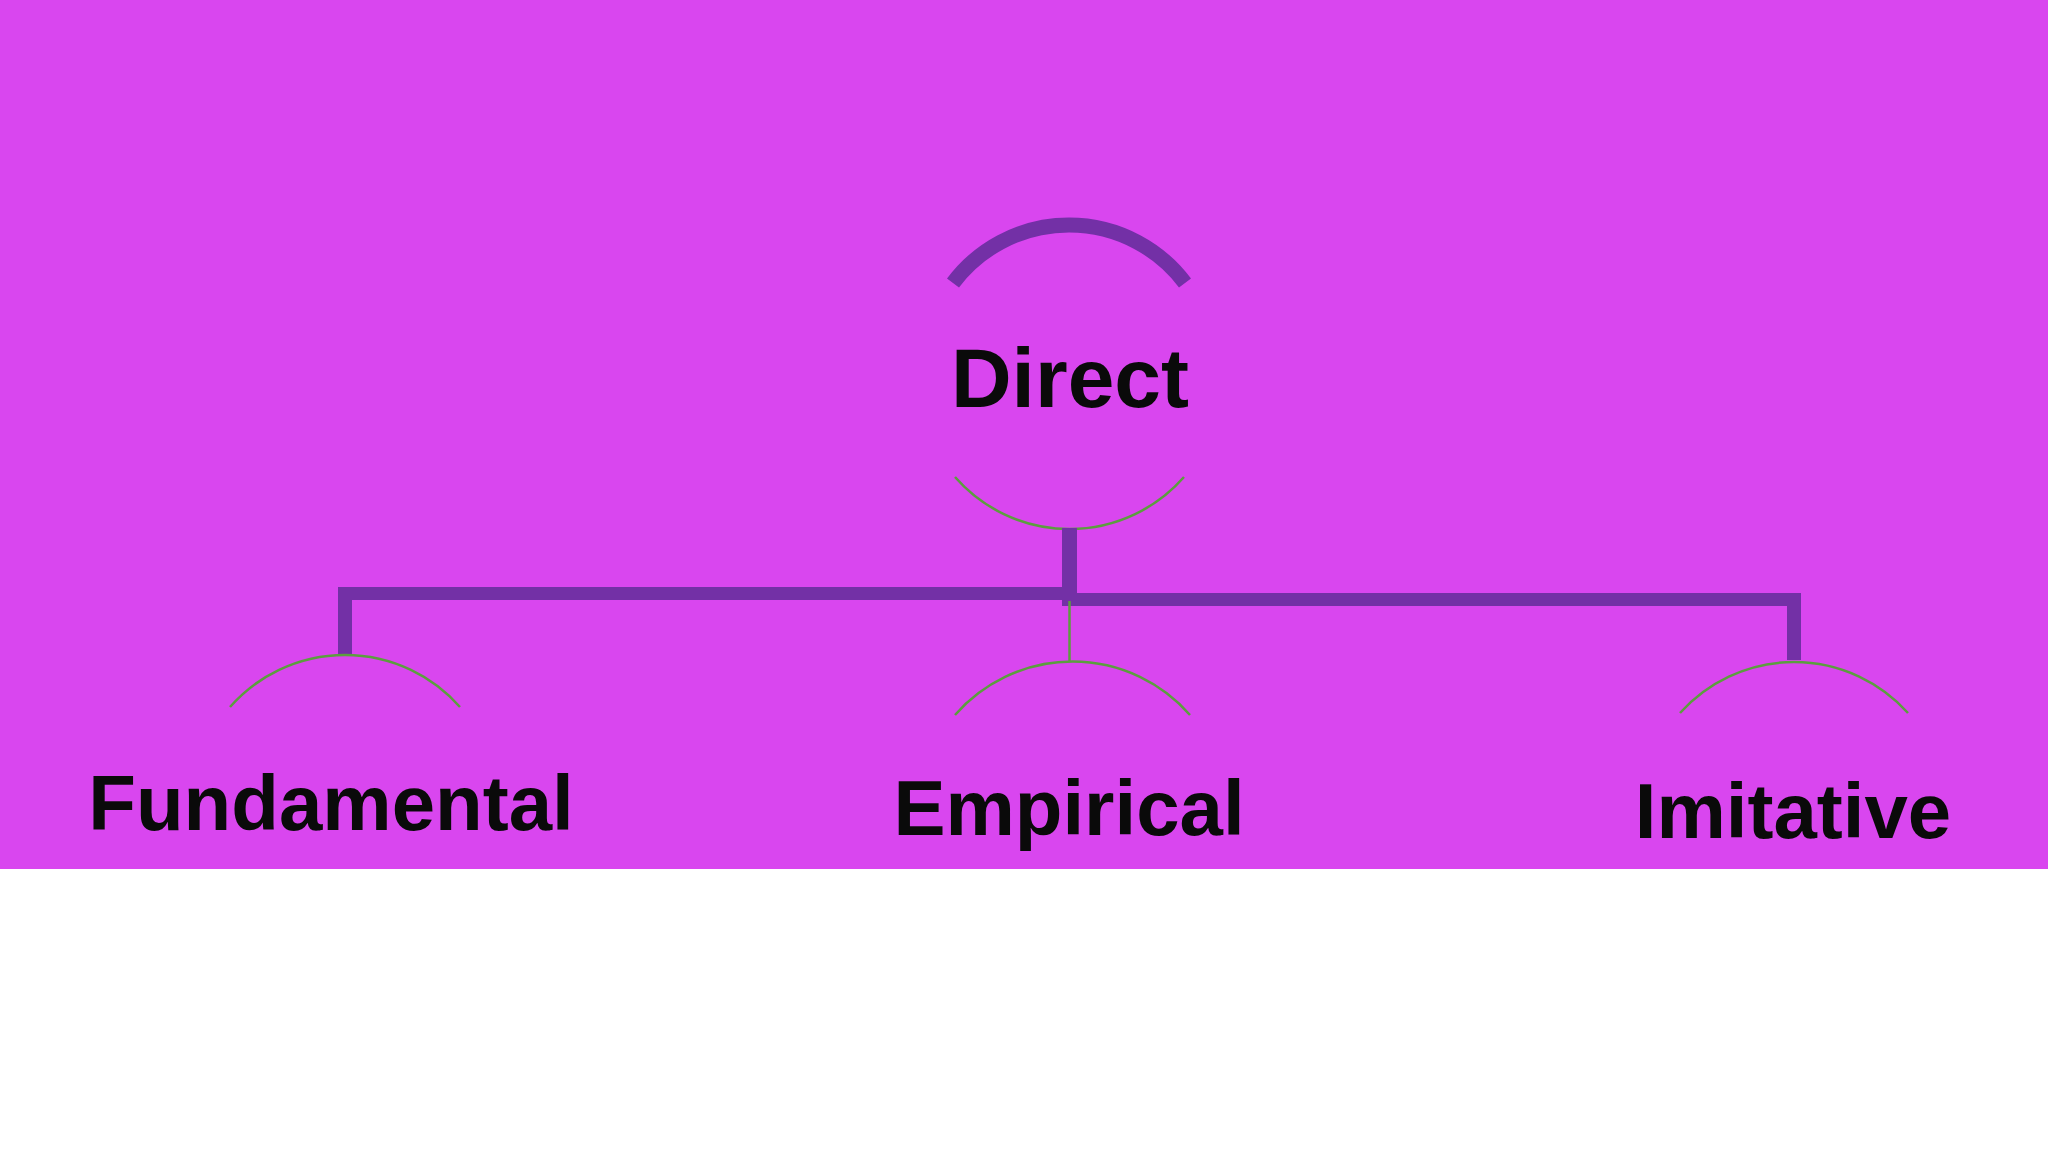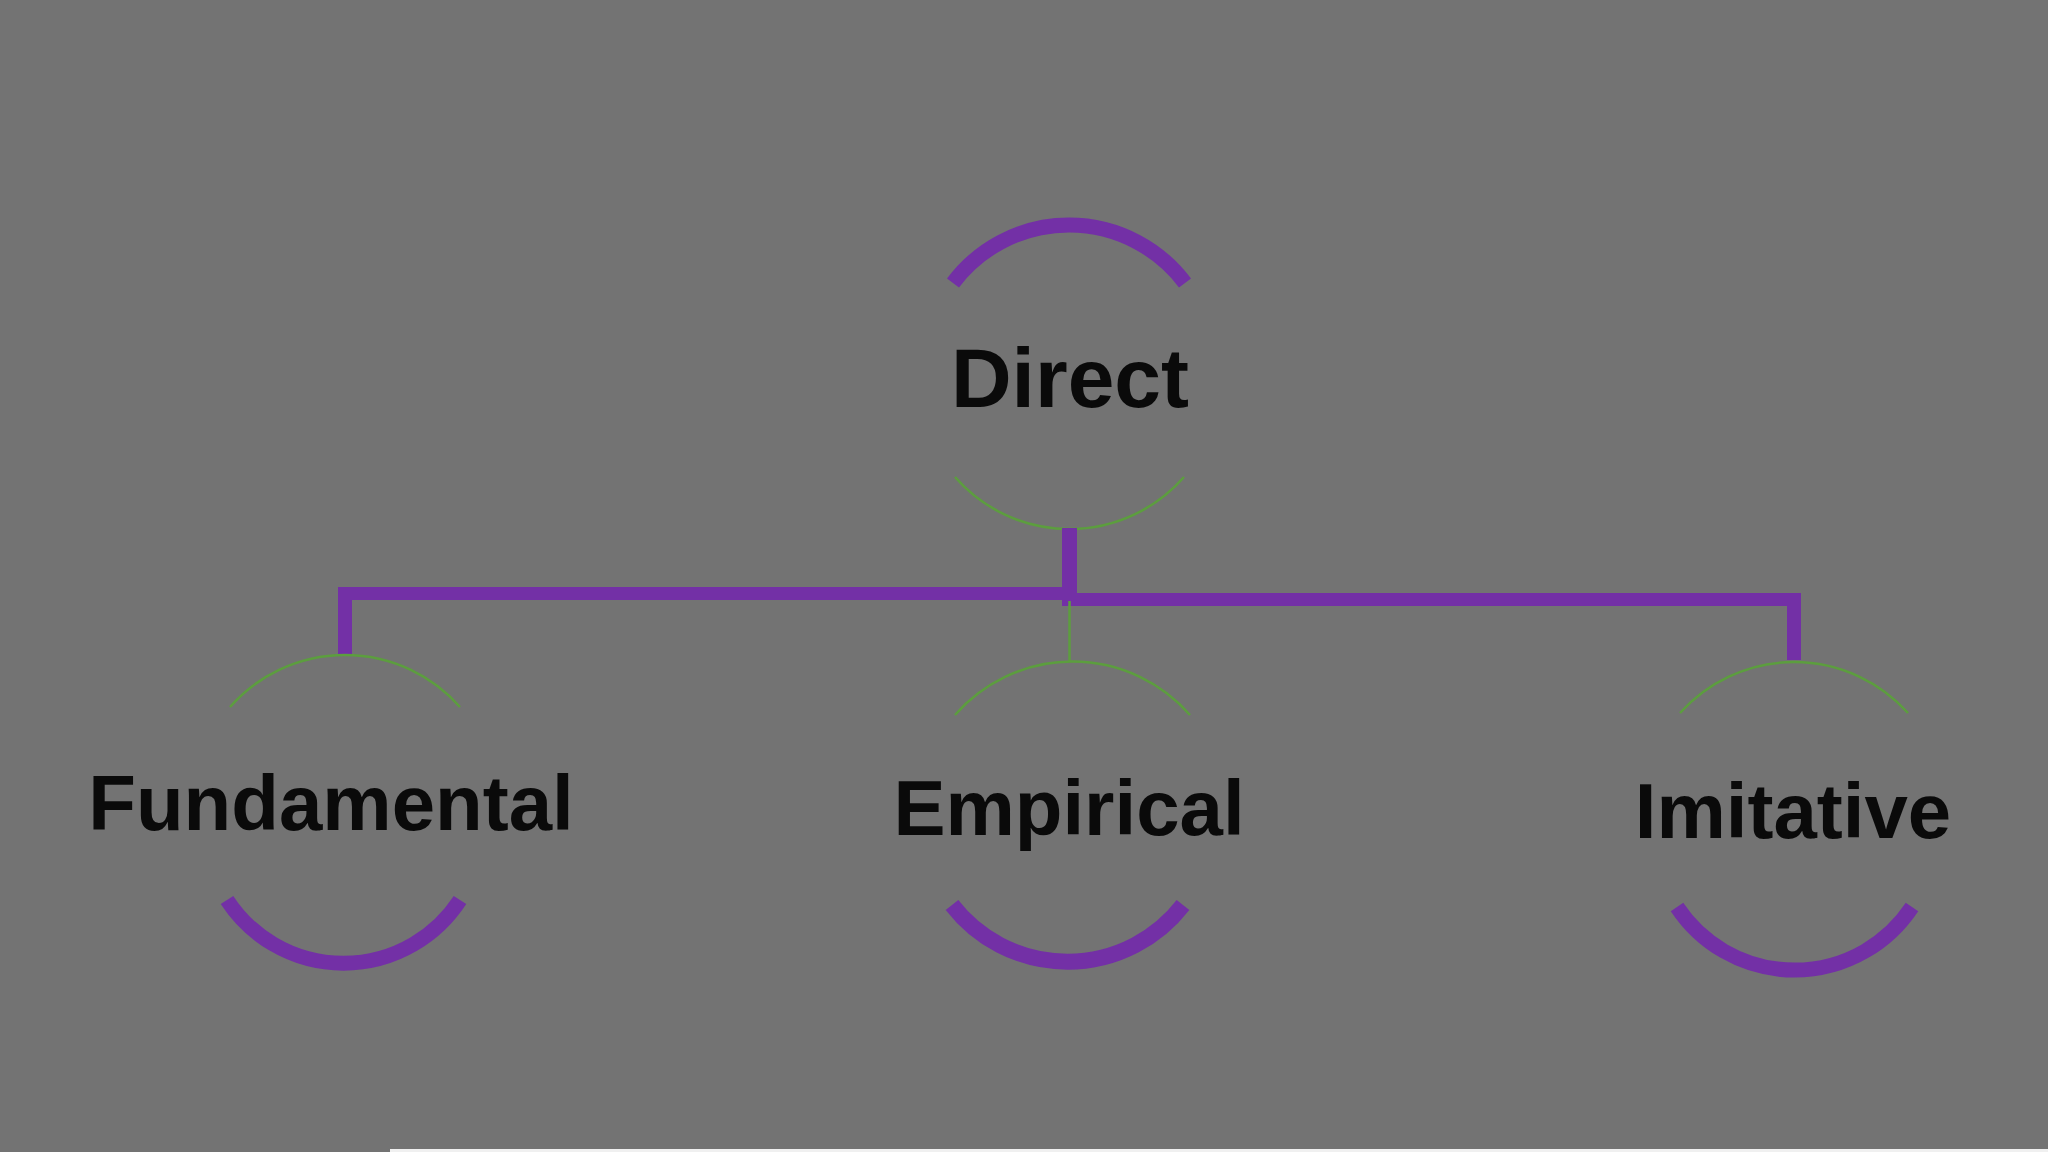--- a/index.html
+++ b/index.html
@@ -3,22 +3,22 @@
 <meta charset="utf-8">
 <style>
   html, body {
     margin: 0;
     padding: 0;
     background: #ffffff;
   }
   .canvas {
     position: relative;
     width: 2048px;
-    height: 1152px;
-    background: #737373;
+    height: 869px;
+    background: #d946ef;
     overflow: hidden;
     font-family: "Liberation Sans", sans-serif;
   }
   svg.diagram {
     position: absolute;
     inset: 0;
     display: block;
   }
   .node-label {
     font-family: "Liberation Sans", sans-serif;

